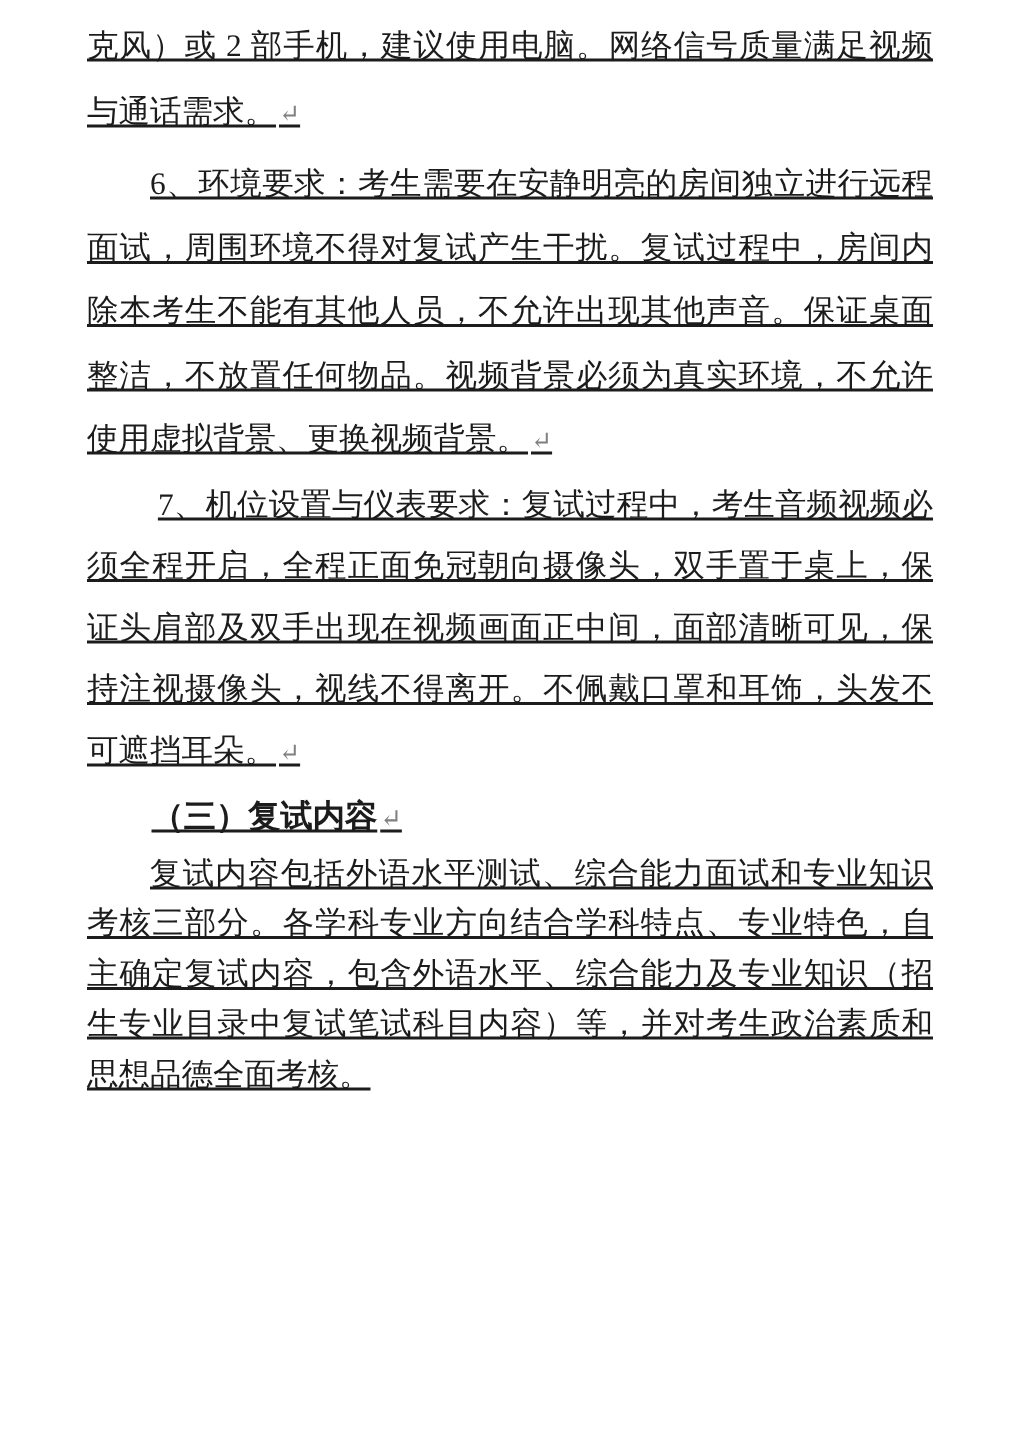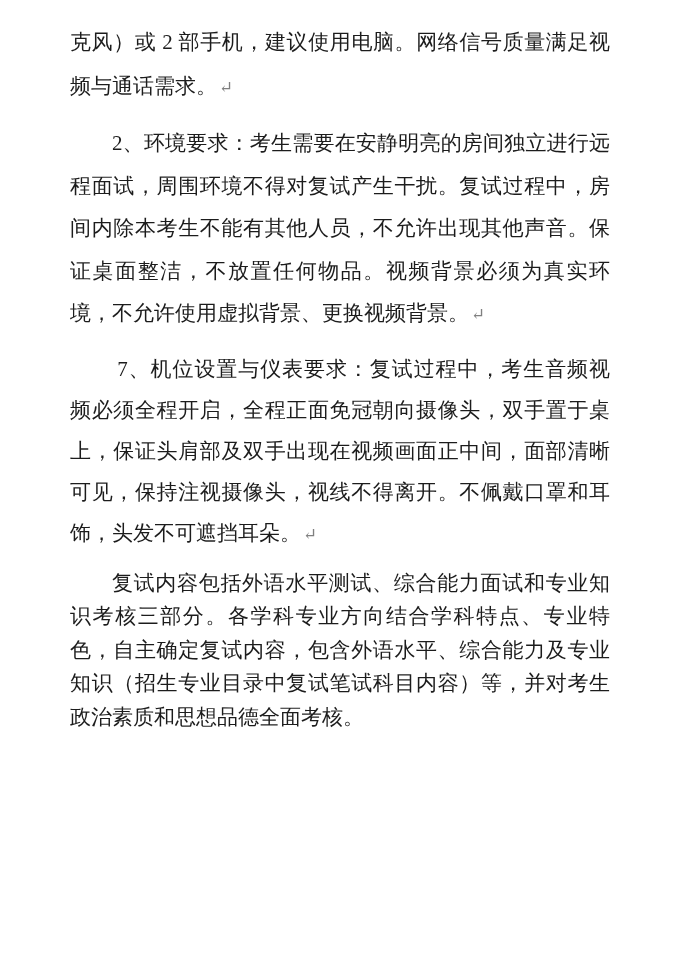--- a/index.html
+++ b/index.html
@@ -16,26 +16,27 @@
     box-sizing: border-box;
     width: 681px;
     height: 967px;
     background: var(--bg, #ffffff);
     padding: 8px 59px 0 58px;
     font-family: "Liberation Serif", "DejaVu Serif", serif;
     color: var(--text, #1c1c1c);
     font-size: 21px;
   }
   .para {
-    margin: 12px;
+    margin: 0;
     padding: 0;
     text-align: justify;
     text-justify: inter-character;
     font-weight: normal;
     word-break: break-all;
+    text-decoration: underline;
   }
   .indent { text-indent: 2em; }
   
   .p-0 { line-height: 44px; }
   .p-1 { line-height: 42.5px; margin-top: 3px; }
   .p-2 { line-height: 41px; text-indent: 2.25em; }
   .p-3 { line-height: 40px; margin-top: 2px; }
   .p-4 { line-height: 38px; margin-top: 10px; }
   .p-5 { line-height: 40px; margin-top: 2px; font-weight: bold; font-size: 21.5px; }
   .p-6 { line-height: 33.5px; }
@@ -45,17 +46,18 @@
     margin-left: 2px;
     font-weight: normal;
   }
 </style>
 </head>
 <body>
 
 <div class="page" style="--text: #1c1c1c; --mark: #808080; --bg: #ffffff;">
   <div id="doc-body">
       <p class="para p-0"><span>克风）或 2 部手机，建议使用电脑。网络信号质量满足视频与通话需求。</span><span class="pmark">↵</span></p>
-      <p class="para p-1 indent"><span>2、环境要求：考生需要在安静明亮的房间独立进行远程面试，周围环境不得对复试产生干扰。复试过程中，房间内除本考生不能有其他人员，不允许出现其他声音。保证桌面整洁，不放置任何物品。视频背景必须为真实环境，不允许使用虚拟背景、更换视频背景。</span><span class="pmark">↵</span></p>
+      <p class="para p-1 indent"><span>6、环境要求：考生需要在安静明亮的房间独立进行远程面试，周围环境不得对复试产生干扰。复试过程中，房间内除本考生不能有其他人员，不允许出现其他声音。保证桌面整洁，不放置任何物品。视频背景必须为真实环境，不允许使用虚拟背景、更换视频背景。</span><span class="pmark">↵</span></p>
       <p class="para p-2 indent"><span>7、机位设置与仪表要求：复试过程中，考生音频视频必须全程开启，全程正面免冠朝向摄像头，双手置于桌上，保证头肩部及双手出现在视频画面正中间，面部清晰可见，保持注视摄像头，视线不得离开。不佩戴口罩和耳饰，头发不可遮挡耳朵。</span><span class="pmark">↵</span></p>
+      <h3 class="para p-5 indent"><span>（三）复试内容</span><span class="pmark">↵</span></h3>
       <p class="para p-6 indent"><span>复试内容包括外语水平测试、综合能力面试和专业知识考核三部分。各学科专业方向结合学科特点、专业特色，自主确定复试内容，包含外语水平、综合能力及专业知识（招生专业目录中复试笔试科目内容）等，并对考生政治素质和思想品德全面考核。</span></p>
     </div>
 </div>
 
 </body></html>

